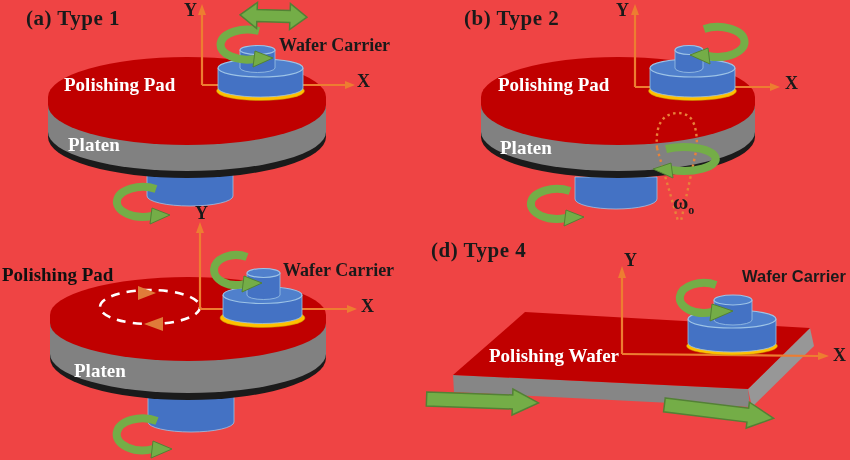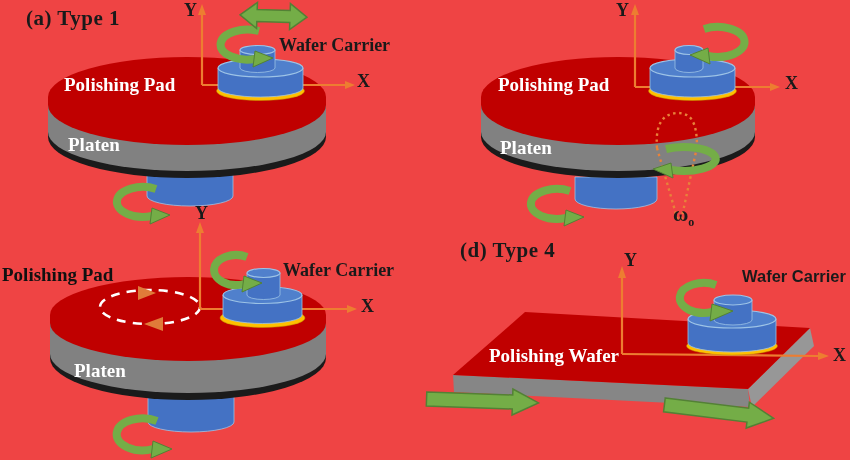--- a/index.html
+++ b/index.html
@@ -126,33 +126,34 @@
     <g transform="translate(427,386) rotate(2)">
       <polygon class="gfill" points="0,6 86,6 86,0 112,13 86,26 86,20 0,20"></polygon>
     </g>
     <g transform="translate(666,392) rotate(7)">
       <polygon class="gfill" points="0,6 84,6 84,0 110,13 84,26 84,20 0,20"></polygon>
     </g>
   </g>
 </svg>
 
   <div class="lbl t" style="left:26px;top:8px;">(a) Type 1</div>
-  <div class="lbl t" style="left:460px;top:240px;text-align:right;">(d) Type 4</div>
+  <div class="lbl t" style="left:464px;top:8px;">(b) Type 2</div>
+  <div class="lbl t" style="left:431px;top:240px;text-align:right;">(d) Type 4</div>
 
   <div class="lbl w19" style="left:64px;top:75px;">Polishing Pad</div>
   <div class="lbl w19" style="left:68px;top:135px;">Platen</div>
   <div class="lbl b18" style="left:279px;top:36px;">Wafer Carrier</div>
   <div class="lbl ax" style="left:357px;top:72px;">X</div>
   <div class="lbl ax" style="left:184px;top:1px;">Y</div>
 
   <div class="lbl w19" style="left:498px;top:75px;">Polishing Pad</div>
   <div class="lbl w19" style="left:500px;top:138px;">Platen</div>
   <div class="lbl ax" style="left:785px;top:74px;">X</div>
   <div class="lbl ax" style="left:616px;top:1px;">Y</div>
-  <div class="lbl om" style="left:673px;top:192px;margin-top:12px;"><span>ω</span><sub>o</sub></div>
+  <div class="lbl om" style="left:673px;top:192px;"><span>ω</span><sub>o</sub></div>
 
   <div class="lbl blk19" style="left:2px;top:265px;">Polishing Pad</div>
   <div class="lbl w19" style="left:74px;top:361px;">Platen</div>
   <div class="lbl b18" style="left:283px;top:261px;">Wafer Carrier</div>
   <div class="lbl ax" style="left:361px;top:297px;">X</div>
   <div class="lbl ax" style="left:195px;top:204px;">Y</div>
 
   <div class="lbl w19" style="left:489px;top:346px;">Polishing Wafer</div>
   <div class="lbl sanslbl" style="left:742px;top:268px;font-weight:bold;">Wafer Carrier</div>
   <div class="lbl ax" style="left:833px;top:346px;">X</div>

